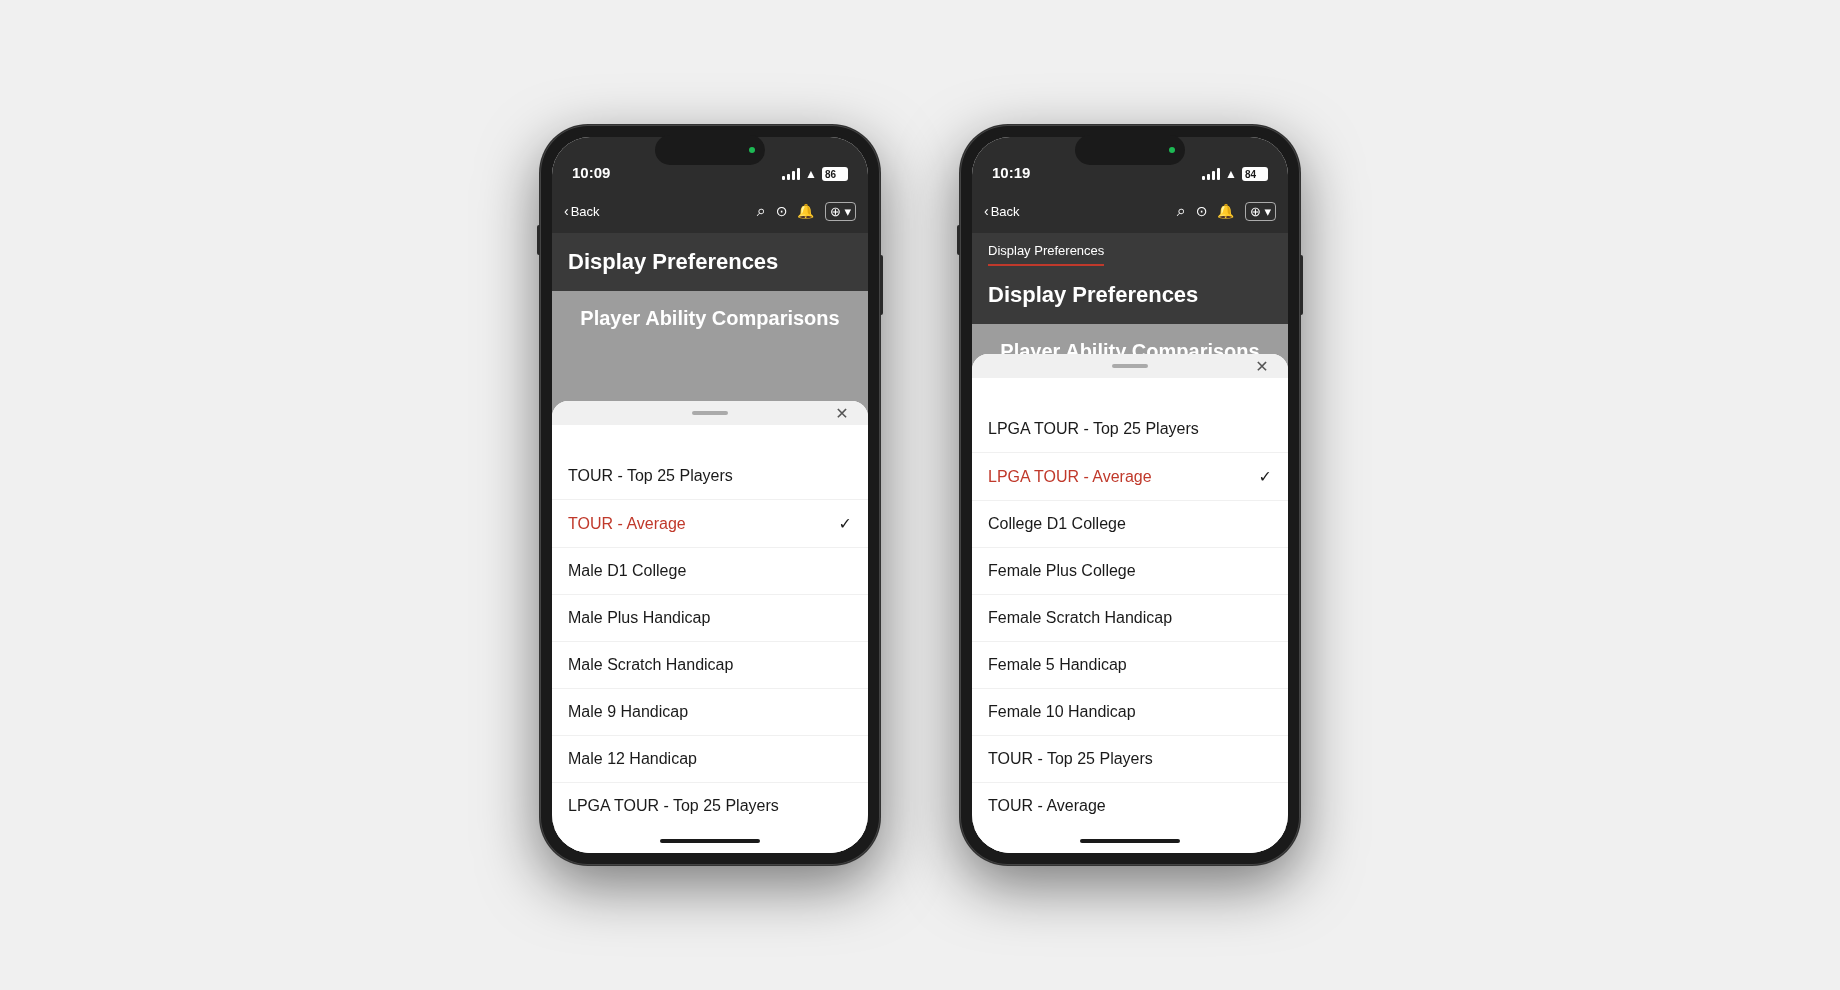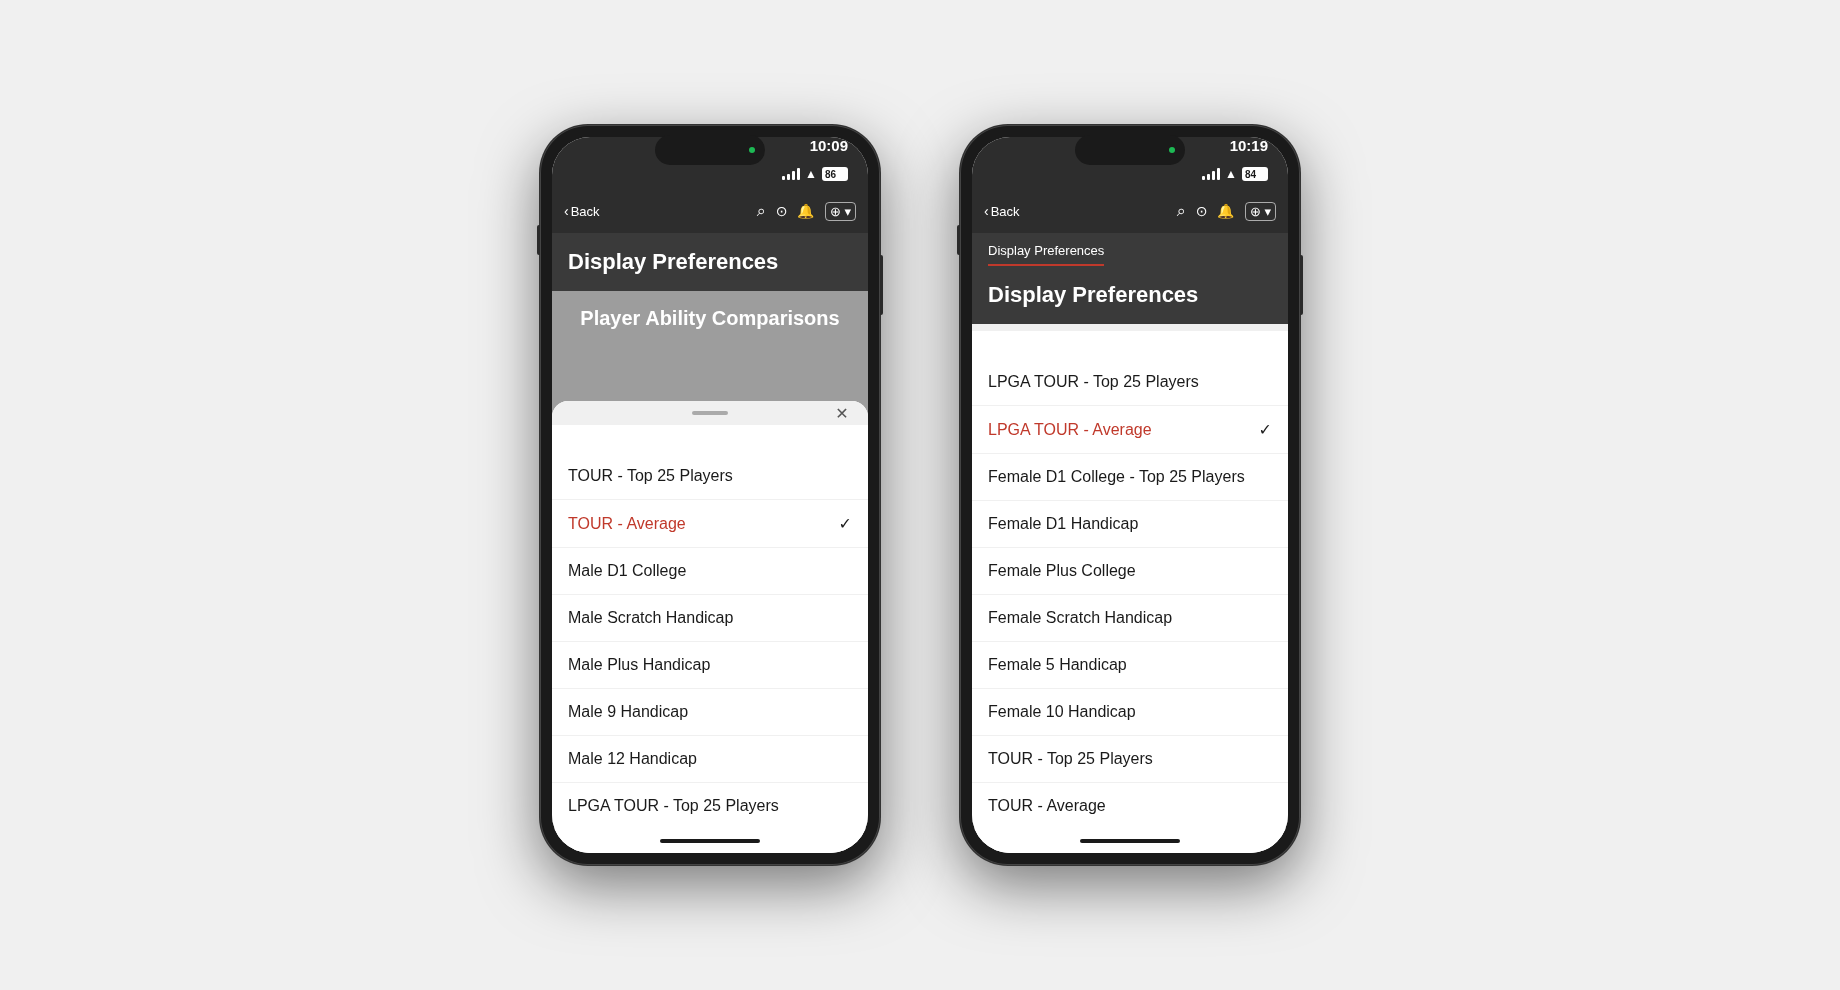--- a/index.html
+++ b/index.html
@@ -74,21 +74,20 @@
 
     
     .status-bar {
       height: 52px;
       background: #2d2d2d;
       display: flex;
       align-items: flex-end;
       justify-content: space-between;
       padding: 0 20px 8px;
       flex-shrink: 0;
-      flex-direction: column;
     }
 
     .status-time {
       color: #fff;
       font-size: 15px;
       font-weight: 600;
     }
 
     .status-icons {
       display: flex;
@@ -392,24 +391,24 @@
               <span>TOUR - Top 25 Players</span>
             </li>
             <li class="sheet-item selected">
               <span>TOUR - Average</span>
               <span class="checkmark">✓</span>
             </li>
             <li class="sheet-item">
               <span>Male D1 College</span>
             </li>
             <li class="sheet-item">
+              <span>Male Plus Handicap</span>
+            </li>
+            <li class="sheet-item">
               <span>Male Scratch Handicap</span>
-            </li>
-            <li class="sheet-item">
-              <span>Male Plus Handicap</span>
             </li>
             <li class="sheet-item">
               <span>Male 9 Handicap</span>
             </li>
             <li class="sheet-item">
               <span>Male 12 Handicap</span>
             </li>
             <li class="sheet-item">
               <span>LPGA TOUR - Top 25 Players</span>
             </li>
@@ -480,24 +479,21 @@
           </div>
           <ul class="sheet-list">
             <li class="sheet-item">
               <span>LPGA TOUR - Top 25 Players</span>
             </li>
             <li class="sheet-item selected">
               <span>LPGA TOUR - Average</span>
               <span class="checkmark">✓</span>
             </li>
             <li class="sheet-item">
-              <span>Female D1 College - Top 25 Players</span>
-            </li>
-            <li class="sheet-item">
-              <span>Female D1 Handicap</span>
+              <span>College D1 College</span>
             </li>
             <li class="sheet-item">
               <span>Female Plus College</span>
             </li>
             <li class="sheet-item">
               <span>Female Scratch Handicap</span>
             </li>
             <li class="sheet-item">
               <span>Female 5 Handicap</span>
             </li>

